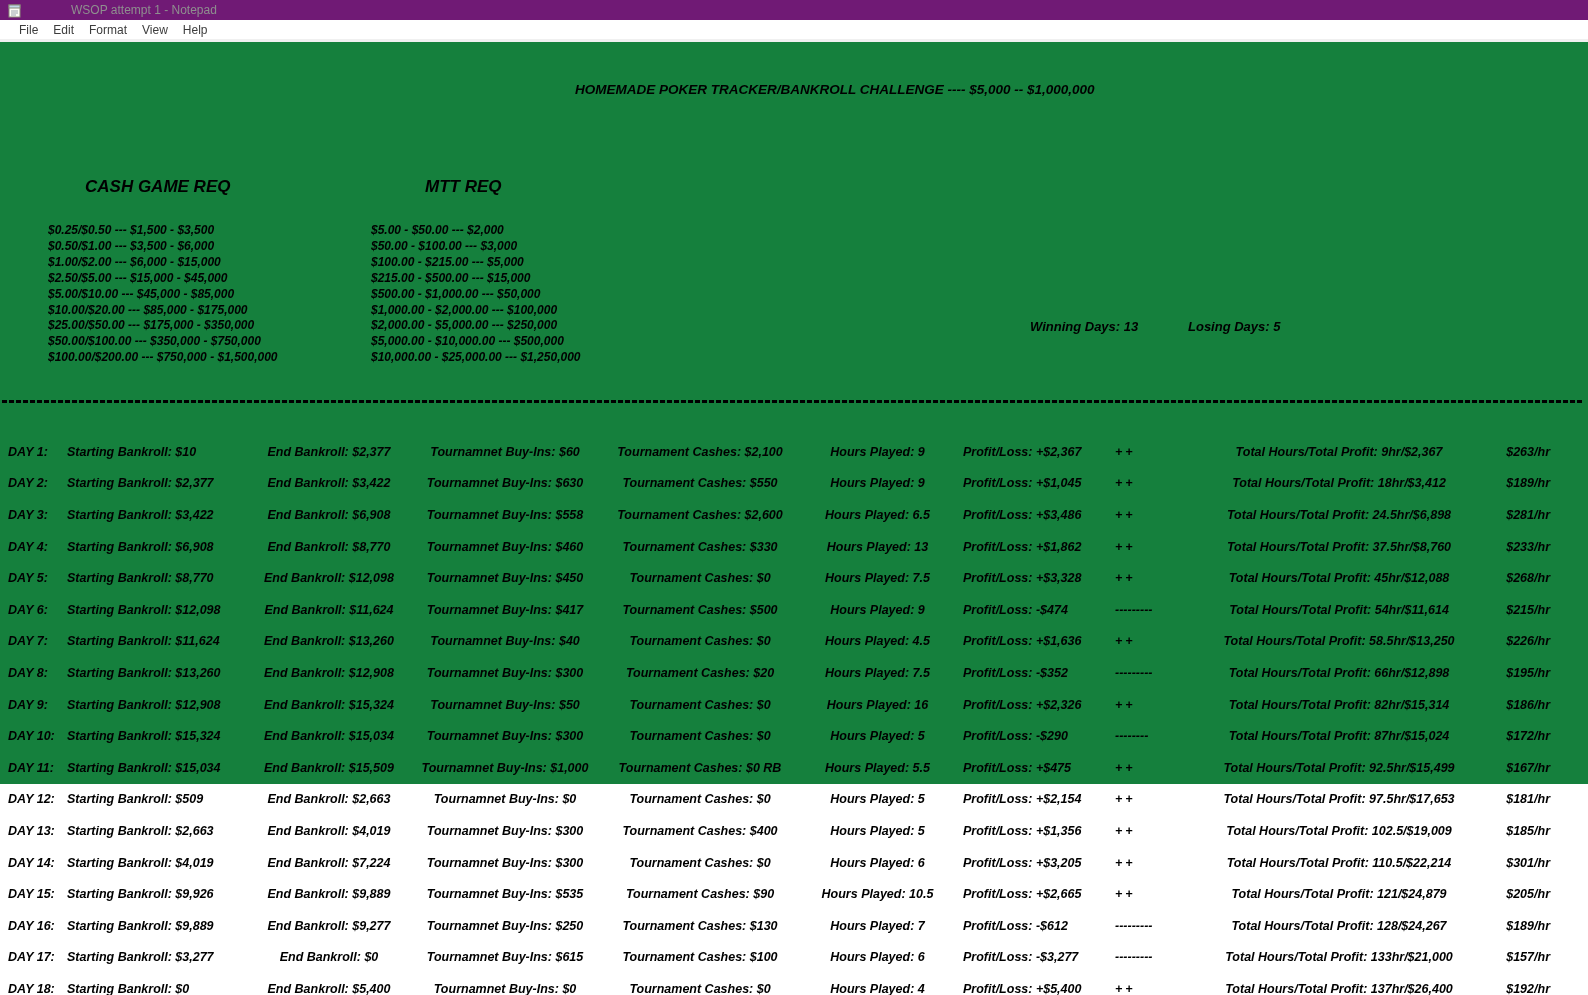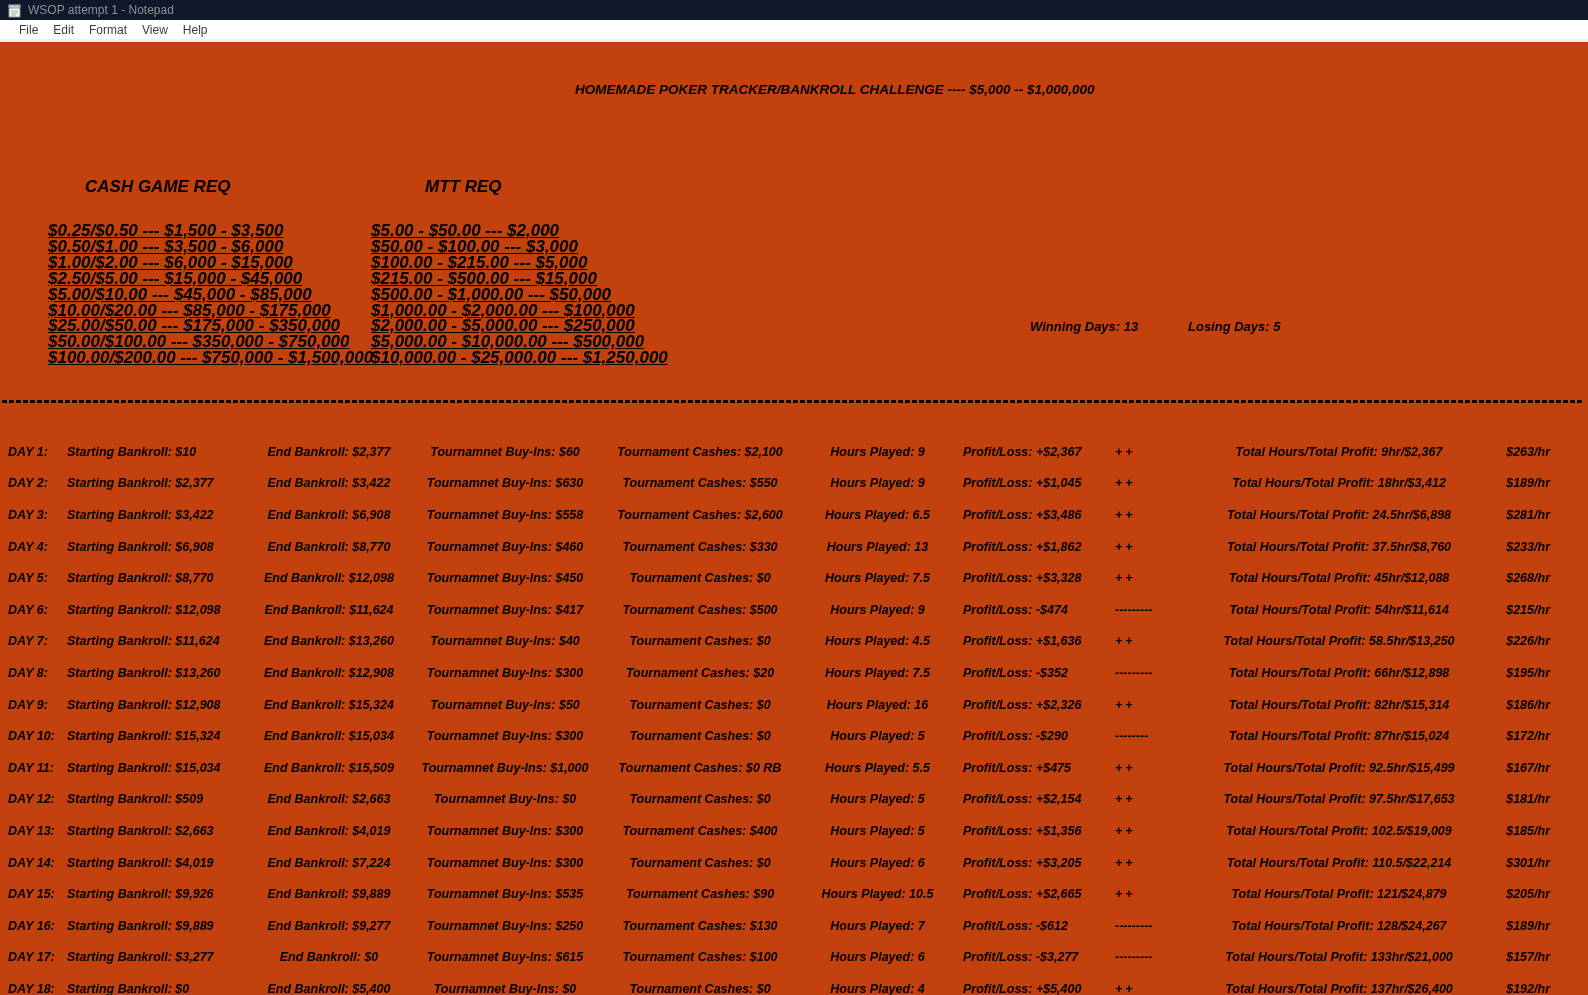--- a/index.html
+++ b/index.html
@@ -1,33 +1,33 @@
 <!DOCTYPE html>
 <html><head>
 <meta charset="utf-8">
 <style>
   * { margin:0; padding:0; box-sizing:border-box; }
   html,body { width:1588px; height:995px; background:#fff; overflow:hidden;
     font-family:"Liberation Sans", sans-serif; }
 
   
-  .titlebar { height:20px; display:flex; align-items:center; padding-left:7px; background:#0f172a; }
+  .titlebar { height:20px; display:flex; align-items:center; padding-left:7px; background:#701a75;gap:43px; }
   .titlebar .app-icon { width:15px; height:15px; margin-right:6px; flex:0 0 auto; }
   .titlebar .title-text { font-size:12px; color:#8f8f8f; }
   .menubar { height:19px; display:flex; align-items:center; padding-left:8px; background:#fff;margin-left:11px; }
   .menu-item { font-size:12px; color:#3c3c3c; margin-right:15px; cursor:default; }
   .menu-sep { height:3px; background:#f0f0f0; width:100%; }
 
   
-  .doc { position:relative; width:1588px; height:953px; background:#c2410c;
+  .doc { position:relative; width:1588px; height:742px; background:#15803d;
     color:#000; font-weight:700; font-style:italic; }
   .abs { position:absolute; white-space:nowrap; }
   .doc-title { left:575px; top:40px; font-size:13.5px; }
   .req-title { font-size:17px; }
-  .req-list { line-height:15.9px; font-size:17px;text-decoration:underline; }
+  .req-list { line-height:15.9px; font-size:12px; }
   .stat { font-size:13px; }
 
   .separator { position:absolute; left:2px; right:6px; top:358px; height:3px;
     background:repeating-linear-gradient(90deg,#000 0 5px,transparent 5px 7px); }
 
   
   .days-table { position:absolute; left:0; top:394px; width:1588px; }
   .day-row { display:grid;
     grid-template-columns:55px 185px 162px 190px 200px 155px 150px 100px 268px 1fr;
     height:31.6px; align-items:center; padding:0 8px; font-size:12.5px; }

